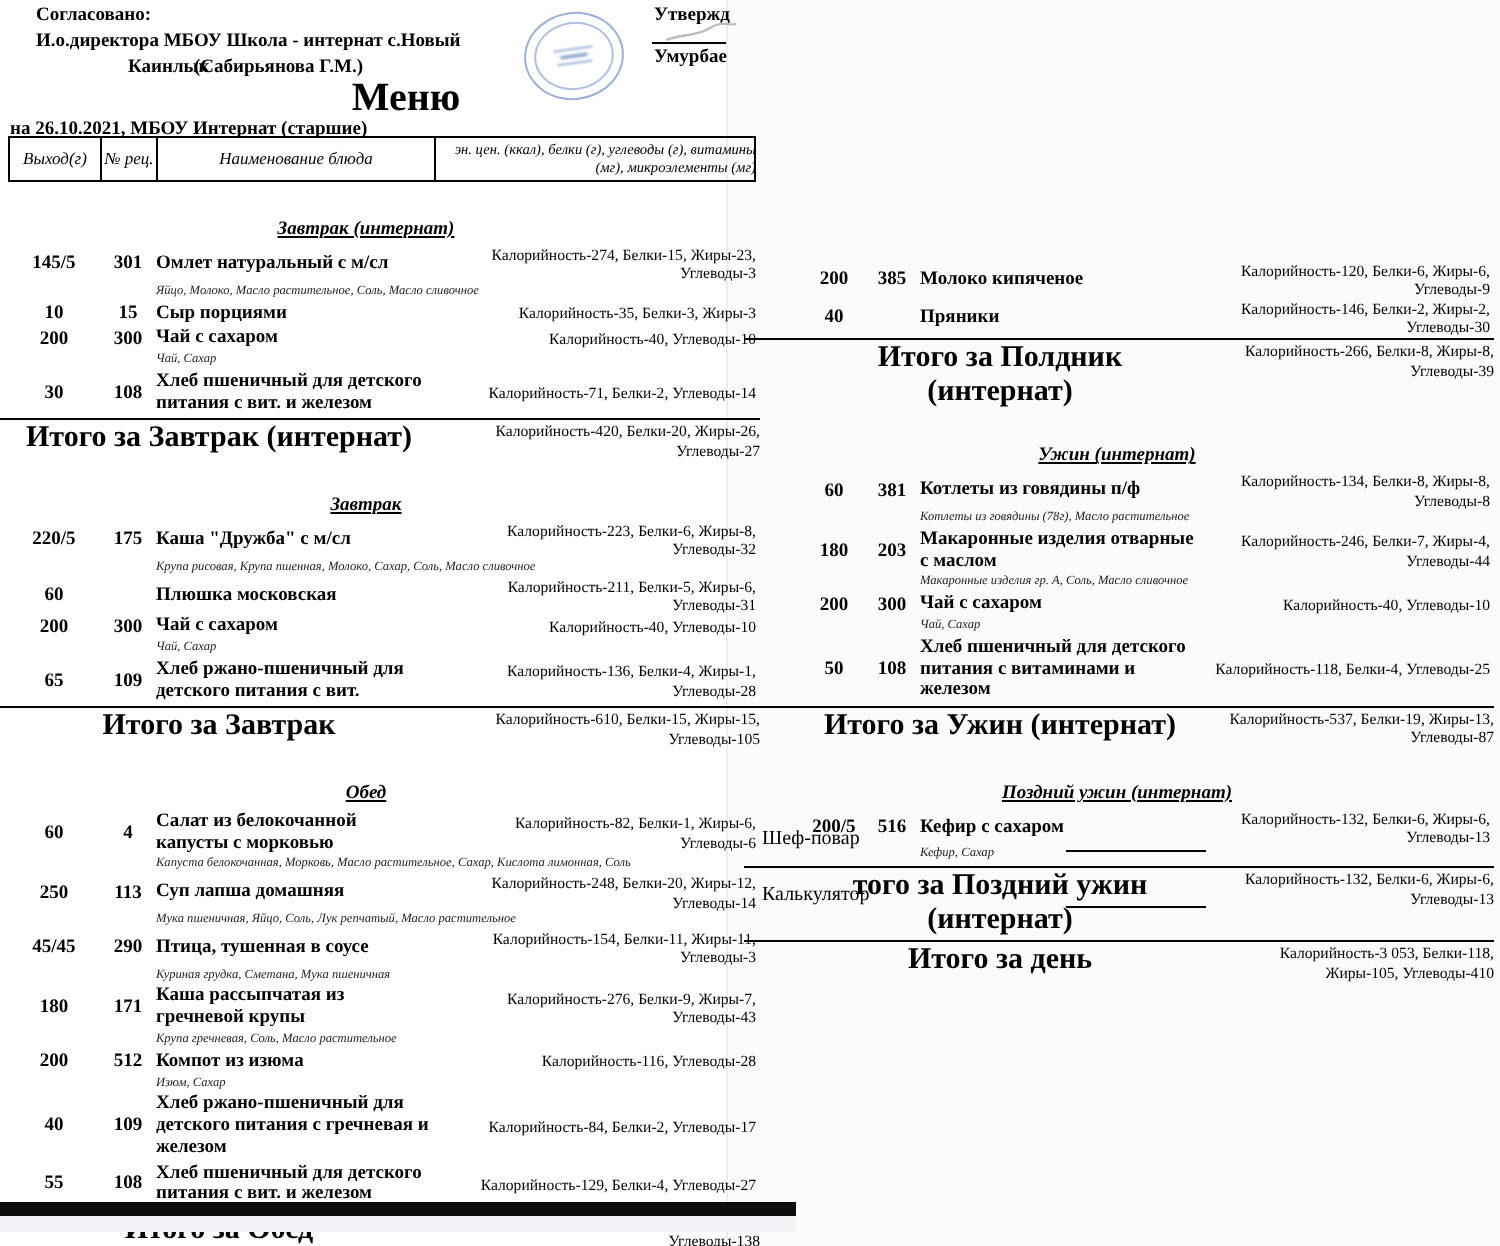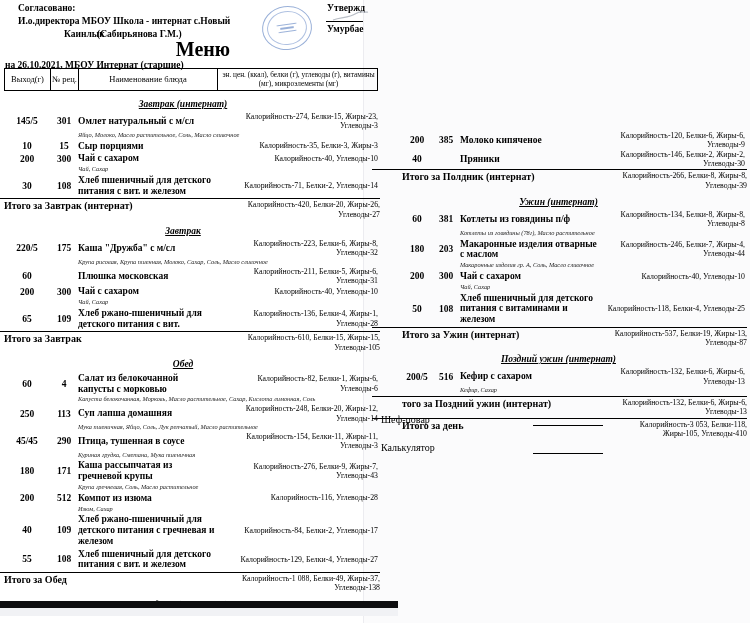--- a/index.html
+++ b/index.html
@@ -28,45 +28,45 @@
   .stamp-line { height:1.5px; background:#8fa8d4; border-radius:1px; filter:blur(.4px); }
   .sl1 { width:20px; } .sl2 { width:14px; } .sl3 { width:18px; }
 
   .sig-line { background:#000; height:1px; }
 
   
   .thead { left:4px; top:68px; width:374px; height:23px;
     display:grid; grid-template-columns:46px 28px 139px 161px;
     border:1px solid #000; box-sizing:border-box; }
   .thead .cellh { border-right:1px solid #000; display:flex; align-items:center;
-    justify-content:center; text-align:center; font-size:8.5px; line-height:1.1; padding:0 1px; }
+    justify-content:center; text-align:right; font-size:8.5px; line-height:1.1; padding:0 1px;font-style:italic; }
   .thead .cellh:last-child { border-right:none; font-size:7.3px; line-height:1.2; }
 
   
   .menu-col { position:absolute; }
   .col-left  { left:4px;  top:92px;  width:374px; --c1:46px; --c2:28px; --c3:139px; --c4:161px; --ext:4px;  --sq:16px; }
   .col-right { left:402px; top:131px; width:343px; --c1:30px; --c2:28px; --c3:140px; --c4:145px; --ext:30px; --sq:30px; }
 
-  .section-row { width:calc(100% - var(--sq)); text-align:center; padding:1px 0 1px; }
+  .section-row { width:calc(100% - var(--sq)); text-align:center; padding:12px 0 1px; }
   .section-label { font-weight:700; font-style:italic; font-size:9.5px;
     text-decoration:underline; }
 
   .dish-row { display:grid; grid-template-columns:var(--c1) var(--c2) var(--c3) var(--c4);
     align-items:center; }
   .cw, .cr { font-weight:700; font-size:9.5px; text-align:center; }
   .cn { font-weight:700; font-size:9.5px; line-height:1.13; padding:1px 2px 1px 0; }
   .cu { font-size:7.8px; line-height:1.2; padding-left:4px;text-align:right; }
   .ingr { grid-column:3/5; font-style:italic; font-size:6.3px; color:#1c1c1c;
     line-height:1.25; padding:0 0 1px 0; }
 
   .total-row { display:grid;
     grid-template-columns:calc(var(--c1) + var(--c2) + var(--c3)) 1fr;
     border-top:1.8px solid #000; padding-top:1px; margin-top:1px;
     margin-left:calc(-1 * var(--ext)); padding-left:var(--ext); margin-right:-2px; }
-  .tlabel { font-weight:700; font-size:10px; text-align:left; padding-right:2px; align-self:start; }
+  .tlabel { font-weight:700; font-size:15px; text-align:center; padding-right:2px; align-self:start; }
   .total-row .cu { align-self:start; }
 
   .foot-label { font-size:10px; }
   .foot-line { background:#000; height:1px; width:70px; }
 
   .bottom-bar  { left:0; top:601px; width:398px; height:7px; background:#0e0e10; }
   .bottom-bar2 { left:0; top:608px; width:398px; height:8px; background:#f1f2f5; }
 </style>
 </head>
 <body>

